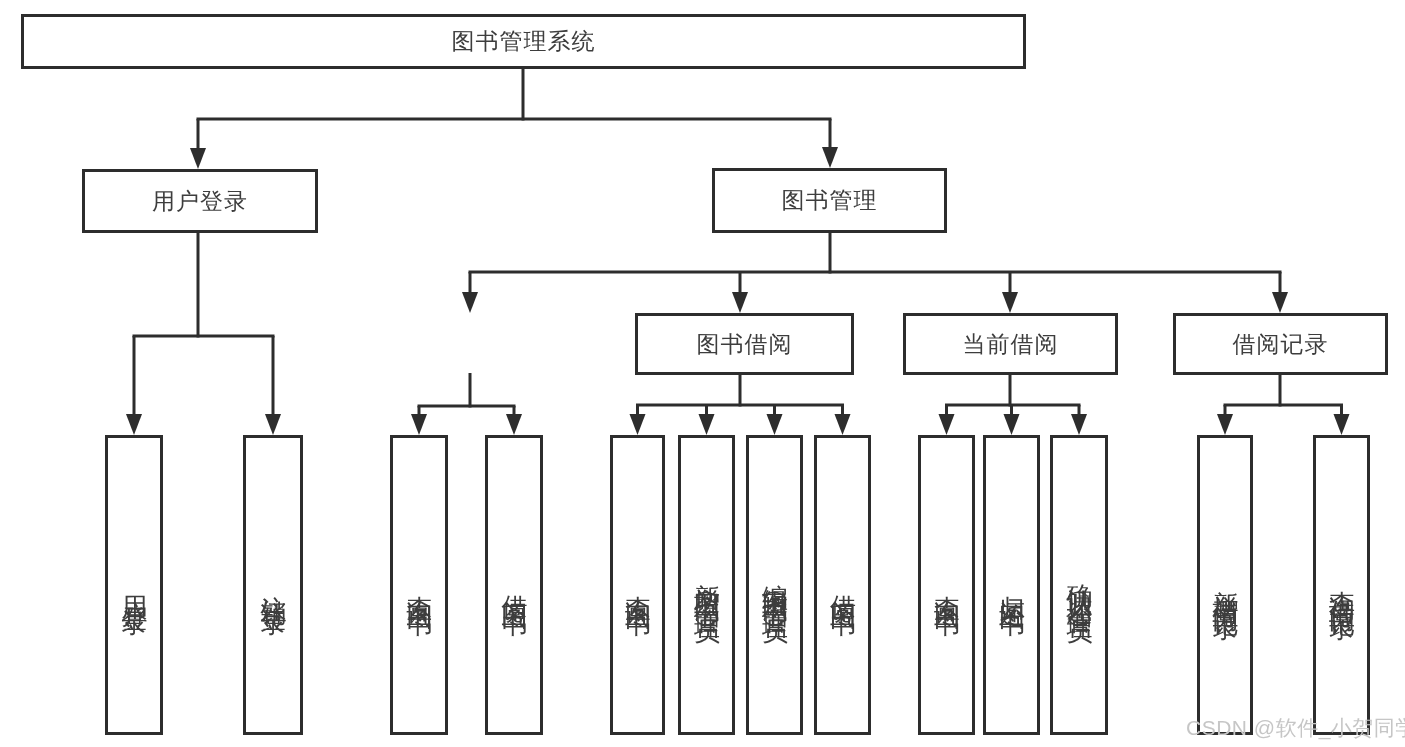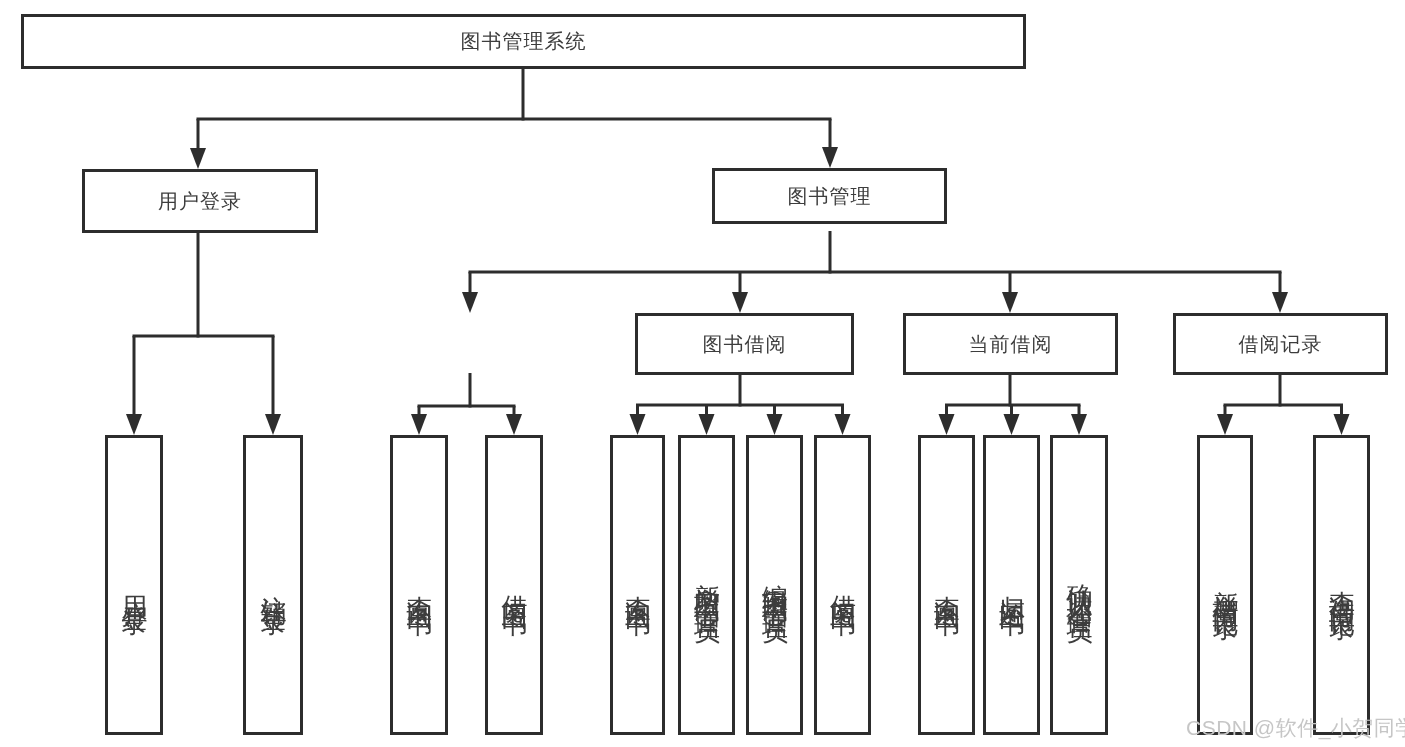--- a/index.html
+++ b/index.html
@@ -18,21 +18,21 @@
   }
   .box {
     position: absolute;
     box-sizing: border-box;
     background: #ffffff;
     border: 3px solid #2d2d2d;
     display: flex;
     align-items: center;
     justify-content: center;
     color: #3d3d3d;
-    font-size: 20px;
+    font-size: 23px;
     letter-spacing: 1px;
     text-align: center;
   }
   .leaf {
     font-size: 26px;
   }
   .leaf .vtext {
     writing-mode: vertical-rl;
     text-orientation: mixed;
     letter-spacing: 5px;
@@ -120,21 +120,21 @@
       <polygon points="1003.5,414 1019.5,414 1011.5,435"></polygon>
       <polygon points="1071,414 1087,414 1079,435"></polygon>
       <polygon points="1217,414 1233,414 1225,435"></polygon>
       <polygon points="1333.5,414 1349.5,414 1341.5,435"></polygon>
     </g>
   </svg>
 
   <div class="box" style="left:21px; top:14px; width:1005px; height:55px;">图书管理系统</div>
 
   <div class="box" style="left:82px; top:169px; width:236px; height:64px;">用户登录</div>
-  <div class="box" style="left:712px; top:168px; width:235px; height:56px;">图书管理</div>
+  <div class="box" style="left:712px; top:168px; width:235px; height:65px;">图书管理</div>
 
   <div class="box" style="left:635px; top:313px; width:219px; height:62px;">图书借阅</div>
   <div class="box" style="left:903px; top:313px; width:215px; height:62px;font-family:Liberation Serif, serif;">当前借阅</div>
   <div class="box" style="left:1173px; top:313px; width:215px; height:62px;">借阅记录</div>
 
   <div class="box leaf" style="left:105px; top:435px; width:58px; height:300px;">
     <span class="vtext">用户登录</span>
   </div>
   <div class="box leaf" style="left:243px; top:435px; width:60px; height:300px;">
     <span class="vtext">注销登录</span>

